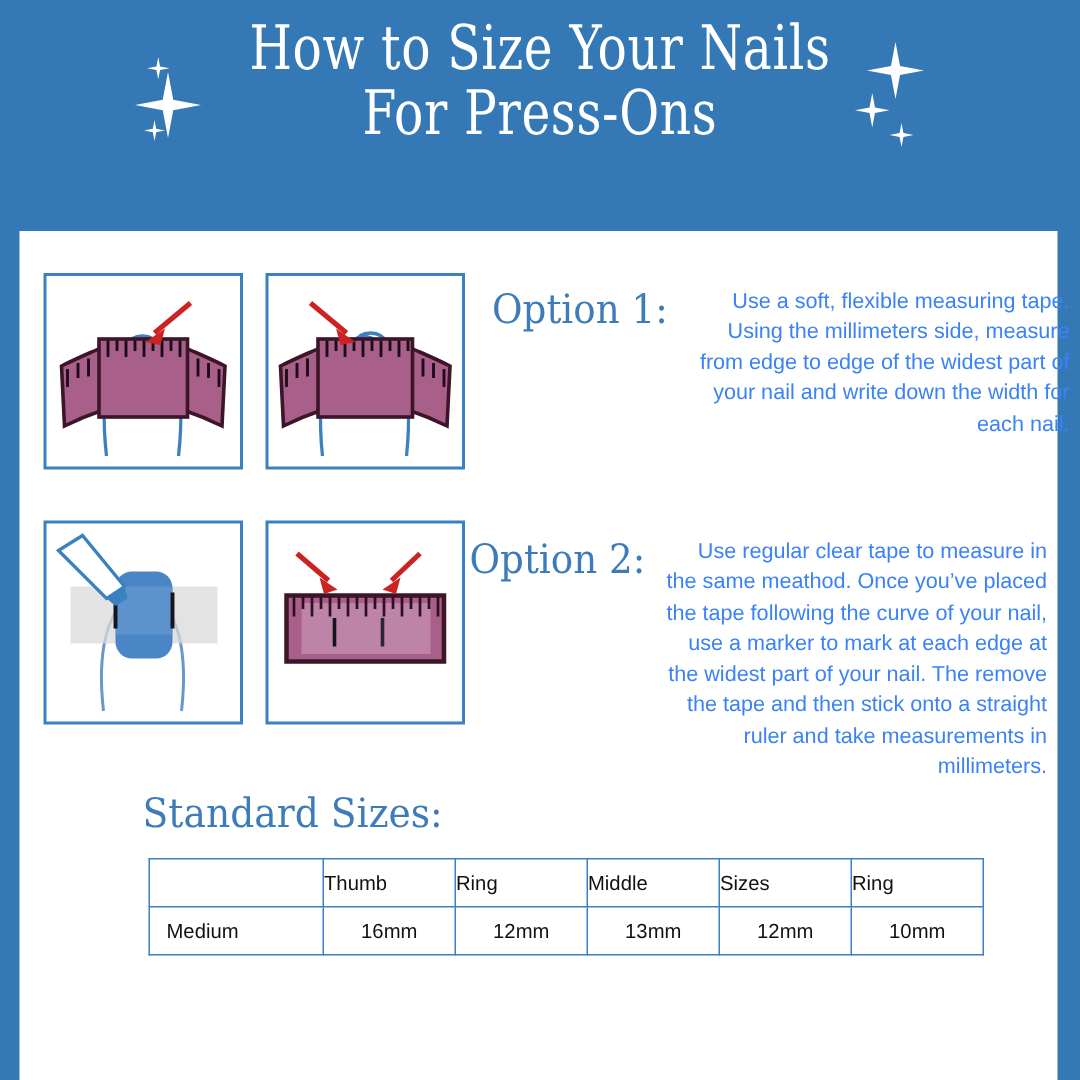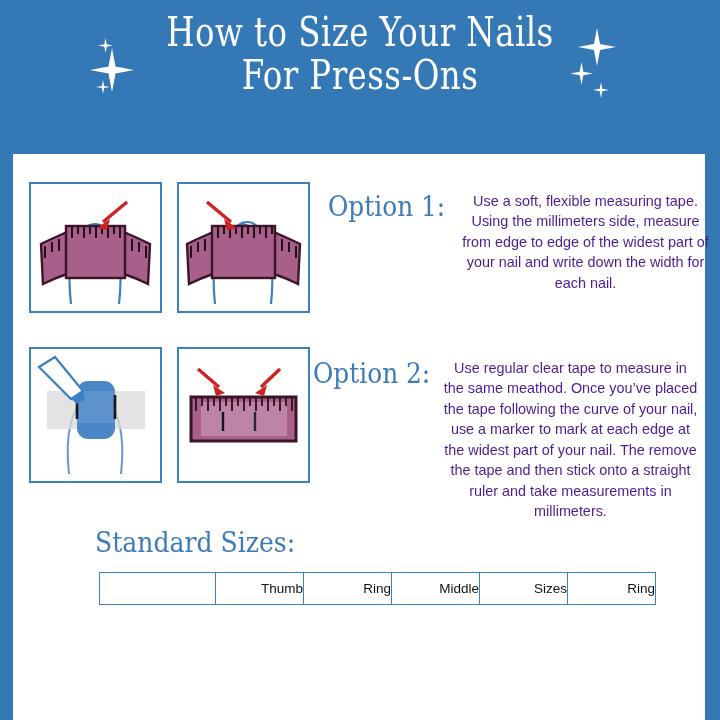--- a/index.html
+++ b/index.html
@@ -96,25 +96,25 @@
     flex: 0 0 auto;
     transform: scaleX(0.92);
     transform-origin: left top;
     padding-top: 2px;
   }
   .opt1-row .option-label { width: 130px; }
   .opt2-row .option-label { width: 130px; }
 
   .option-text {
     flex: 1 1 auto;
-    color: #4c1d95;
+    color: #3b82f6;
     font-family: "Liberation Sans", sans-serif;
     font-size: 14.4px;
     line-height: 1.42;
-    text-align: center;
+    text-align: right;
   }
 
   
   .sizes-heading {
     position: absolute;
     left: 82px;
     top: 375px;
     color: #3d7cb8;
     font-family: "DejaVu Serif", "Liberation Serif", serif;
     font-size: 27px;
@@ -141,21 +141,21 @@
     color: #111111;
     text-align: center;
     padding: 0;
   }
   .size-table .col-label {
     width: 104px;
     text-align: left;
     padding-left: 11px;
   }
   .size-table .col-data { width: 87px; }
-  .size-table thead td { text-align: right; }
+  .size-table thead td { text-align: left; }
 </style>
 </head>
 <body>
 
 <div id="page">
 
   <div class="header">
     <div class="title-wrap">
       <span class="title-line title-line-1">How to Size Your Nails</span>
       <span class="title-line title-line-2">For Press-Ons</span>
@@ -330,17 +330,25 @@
         <tr>
           <td class="col-label"></td>
           <td class="col-data">Thumb</td>
           <td class="col-data">Ring</td>
           <td class="col-data">Middle</td>
           <td class="col-data">Sizes</td>
           <td class="col-data">Ring</td>
         </tr>
       </thead>
       <tbody>
+        <tr>
+          <td class="col-label">Medium</td>
+          <td class="col-data">16mm</td>
+          <td class="col-data">12mm</td>
+          <td class="col-data">13mm</td>
+          <td class="col-data">12mm</td>
+          <td class="col-data">10mm</td>
+        </tr>
       </tbody>
     </table>
 
   </div>
 </div>
 
 </body></html>

